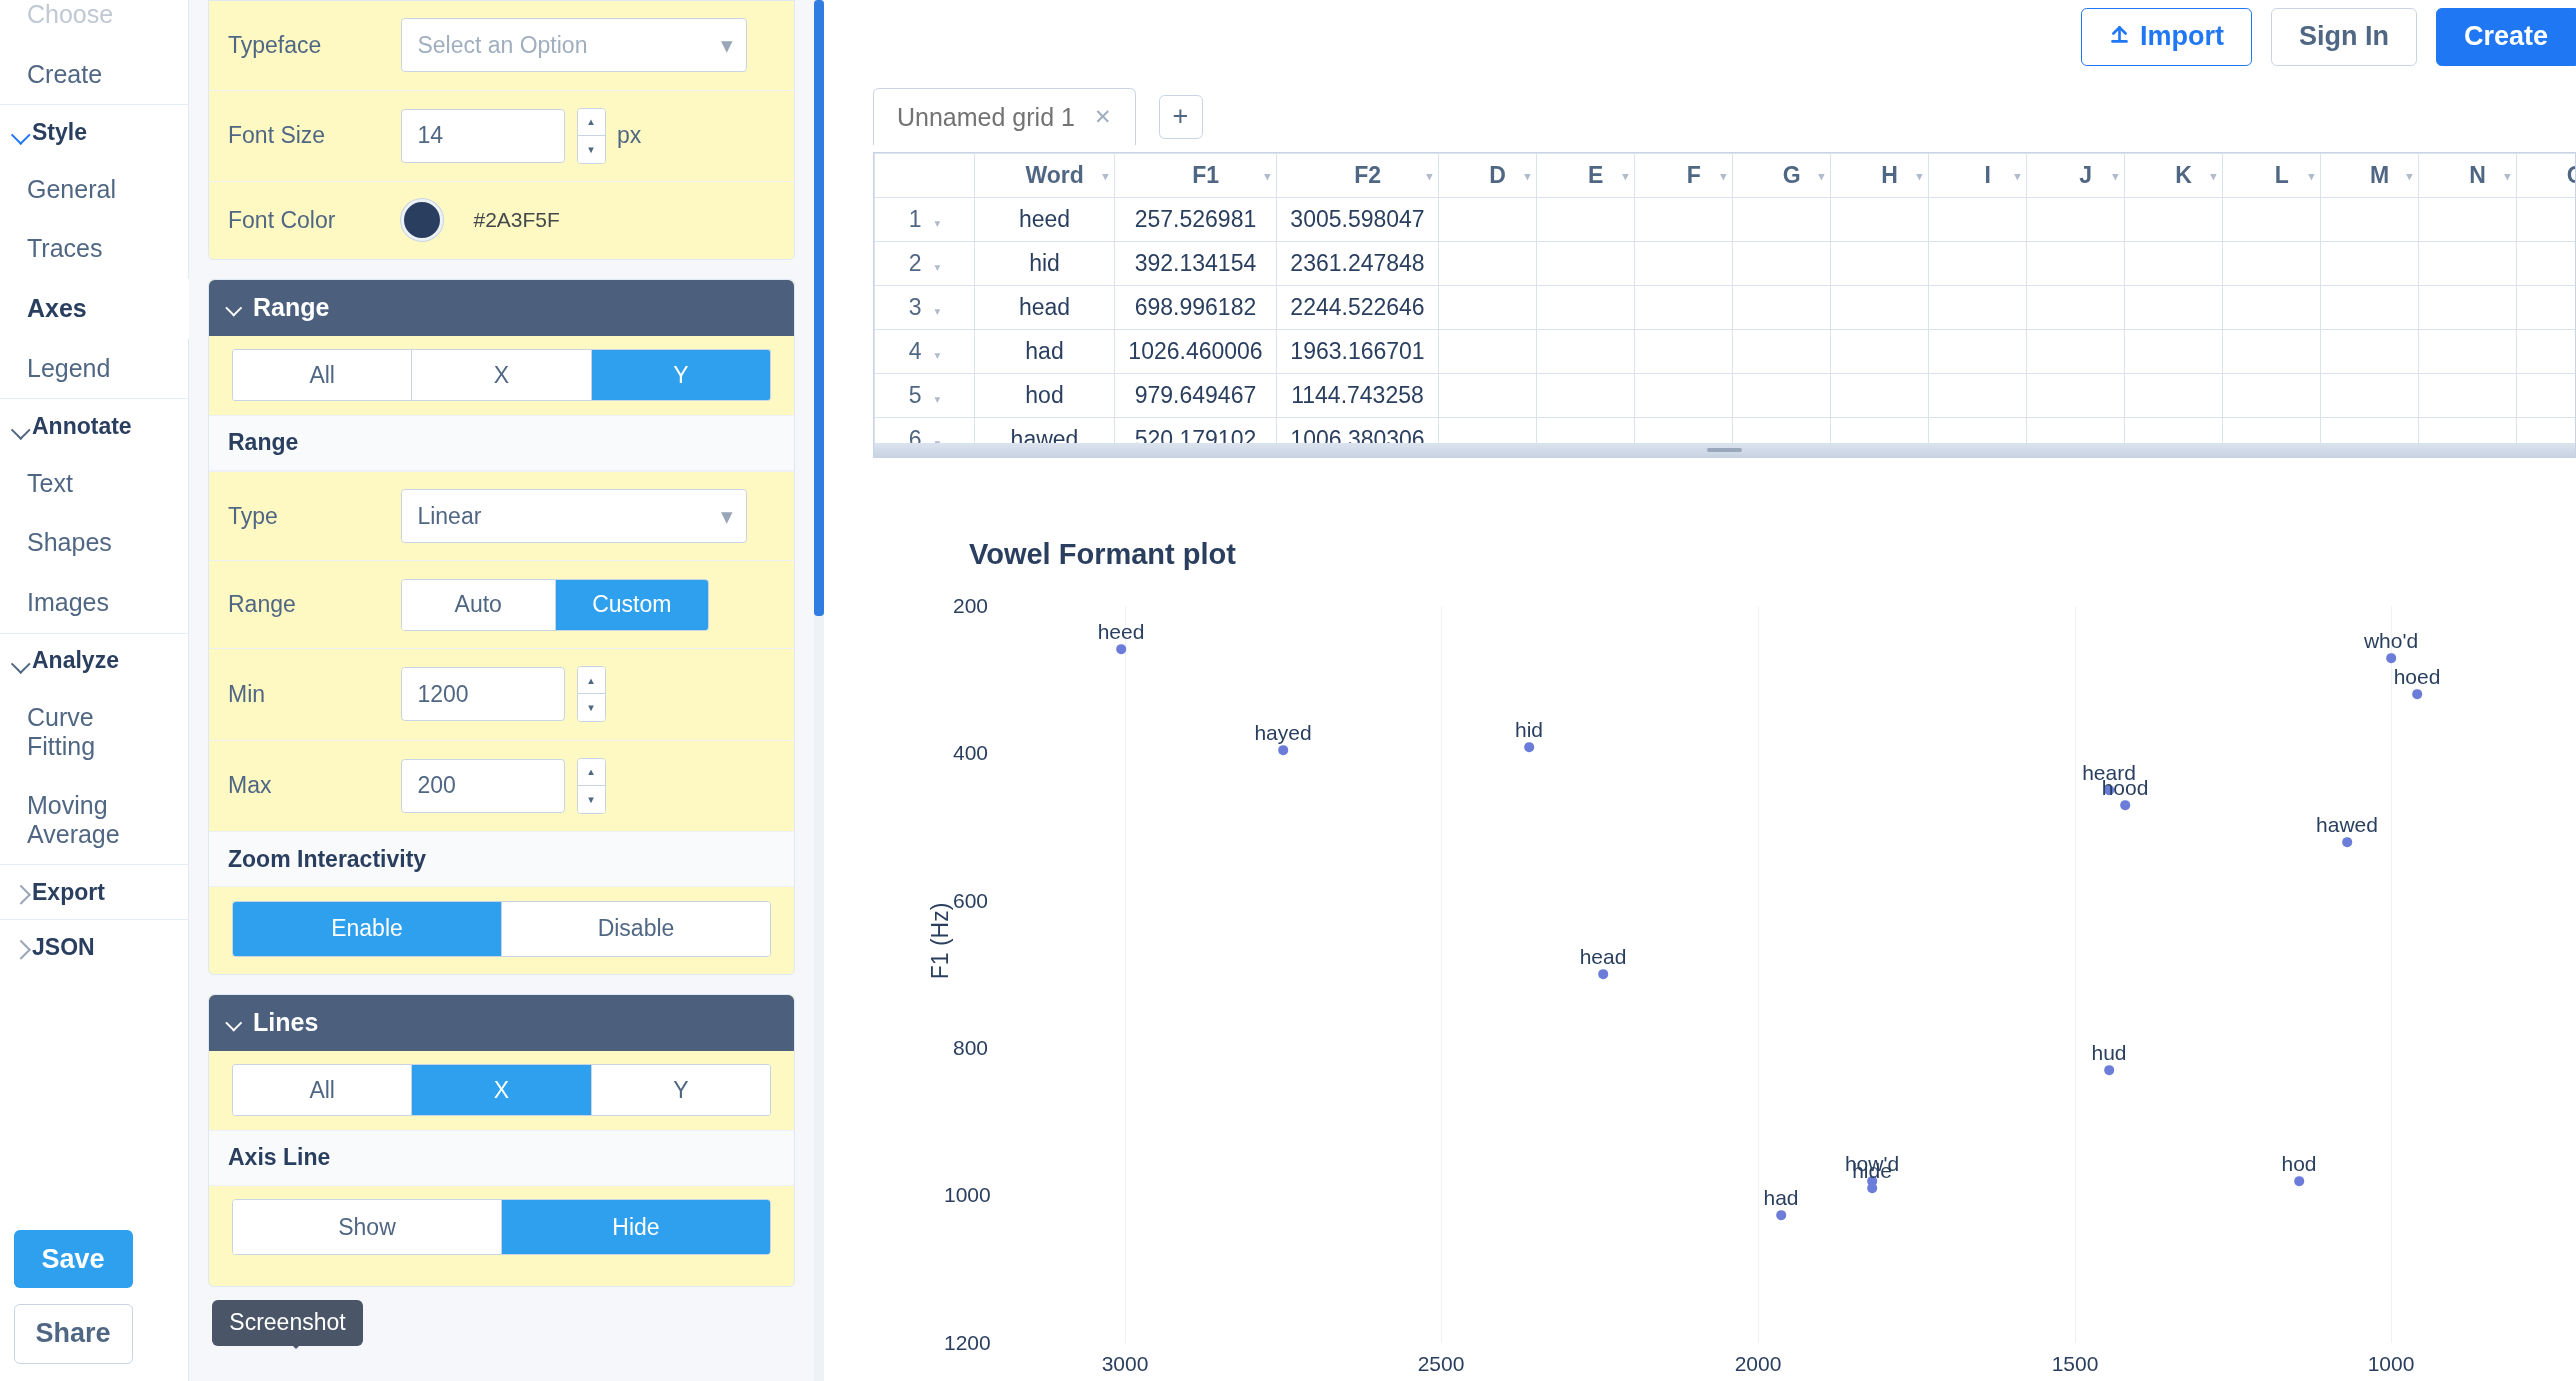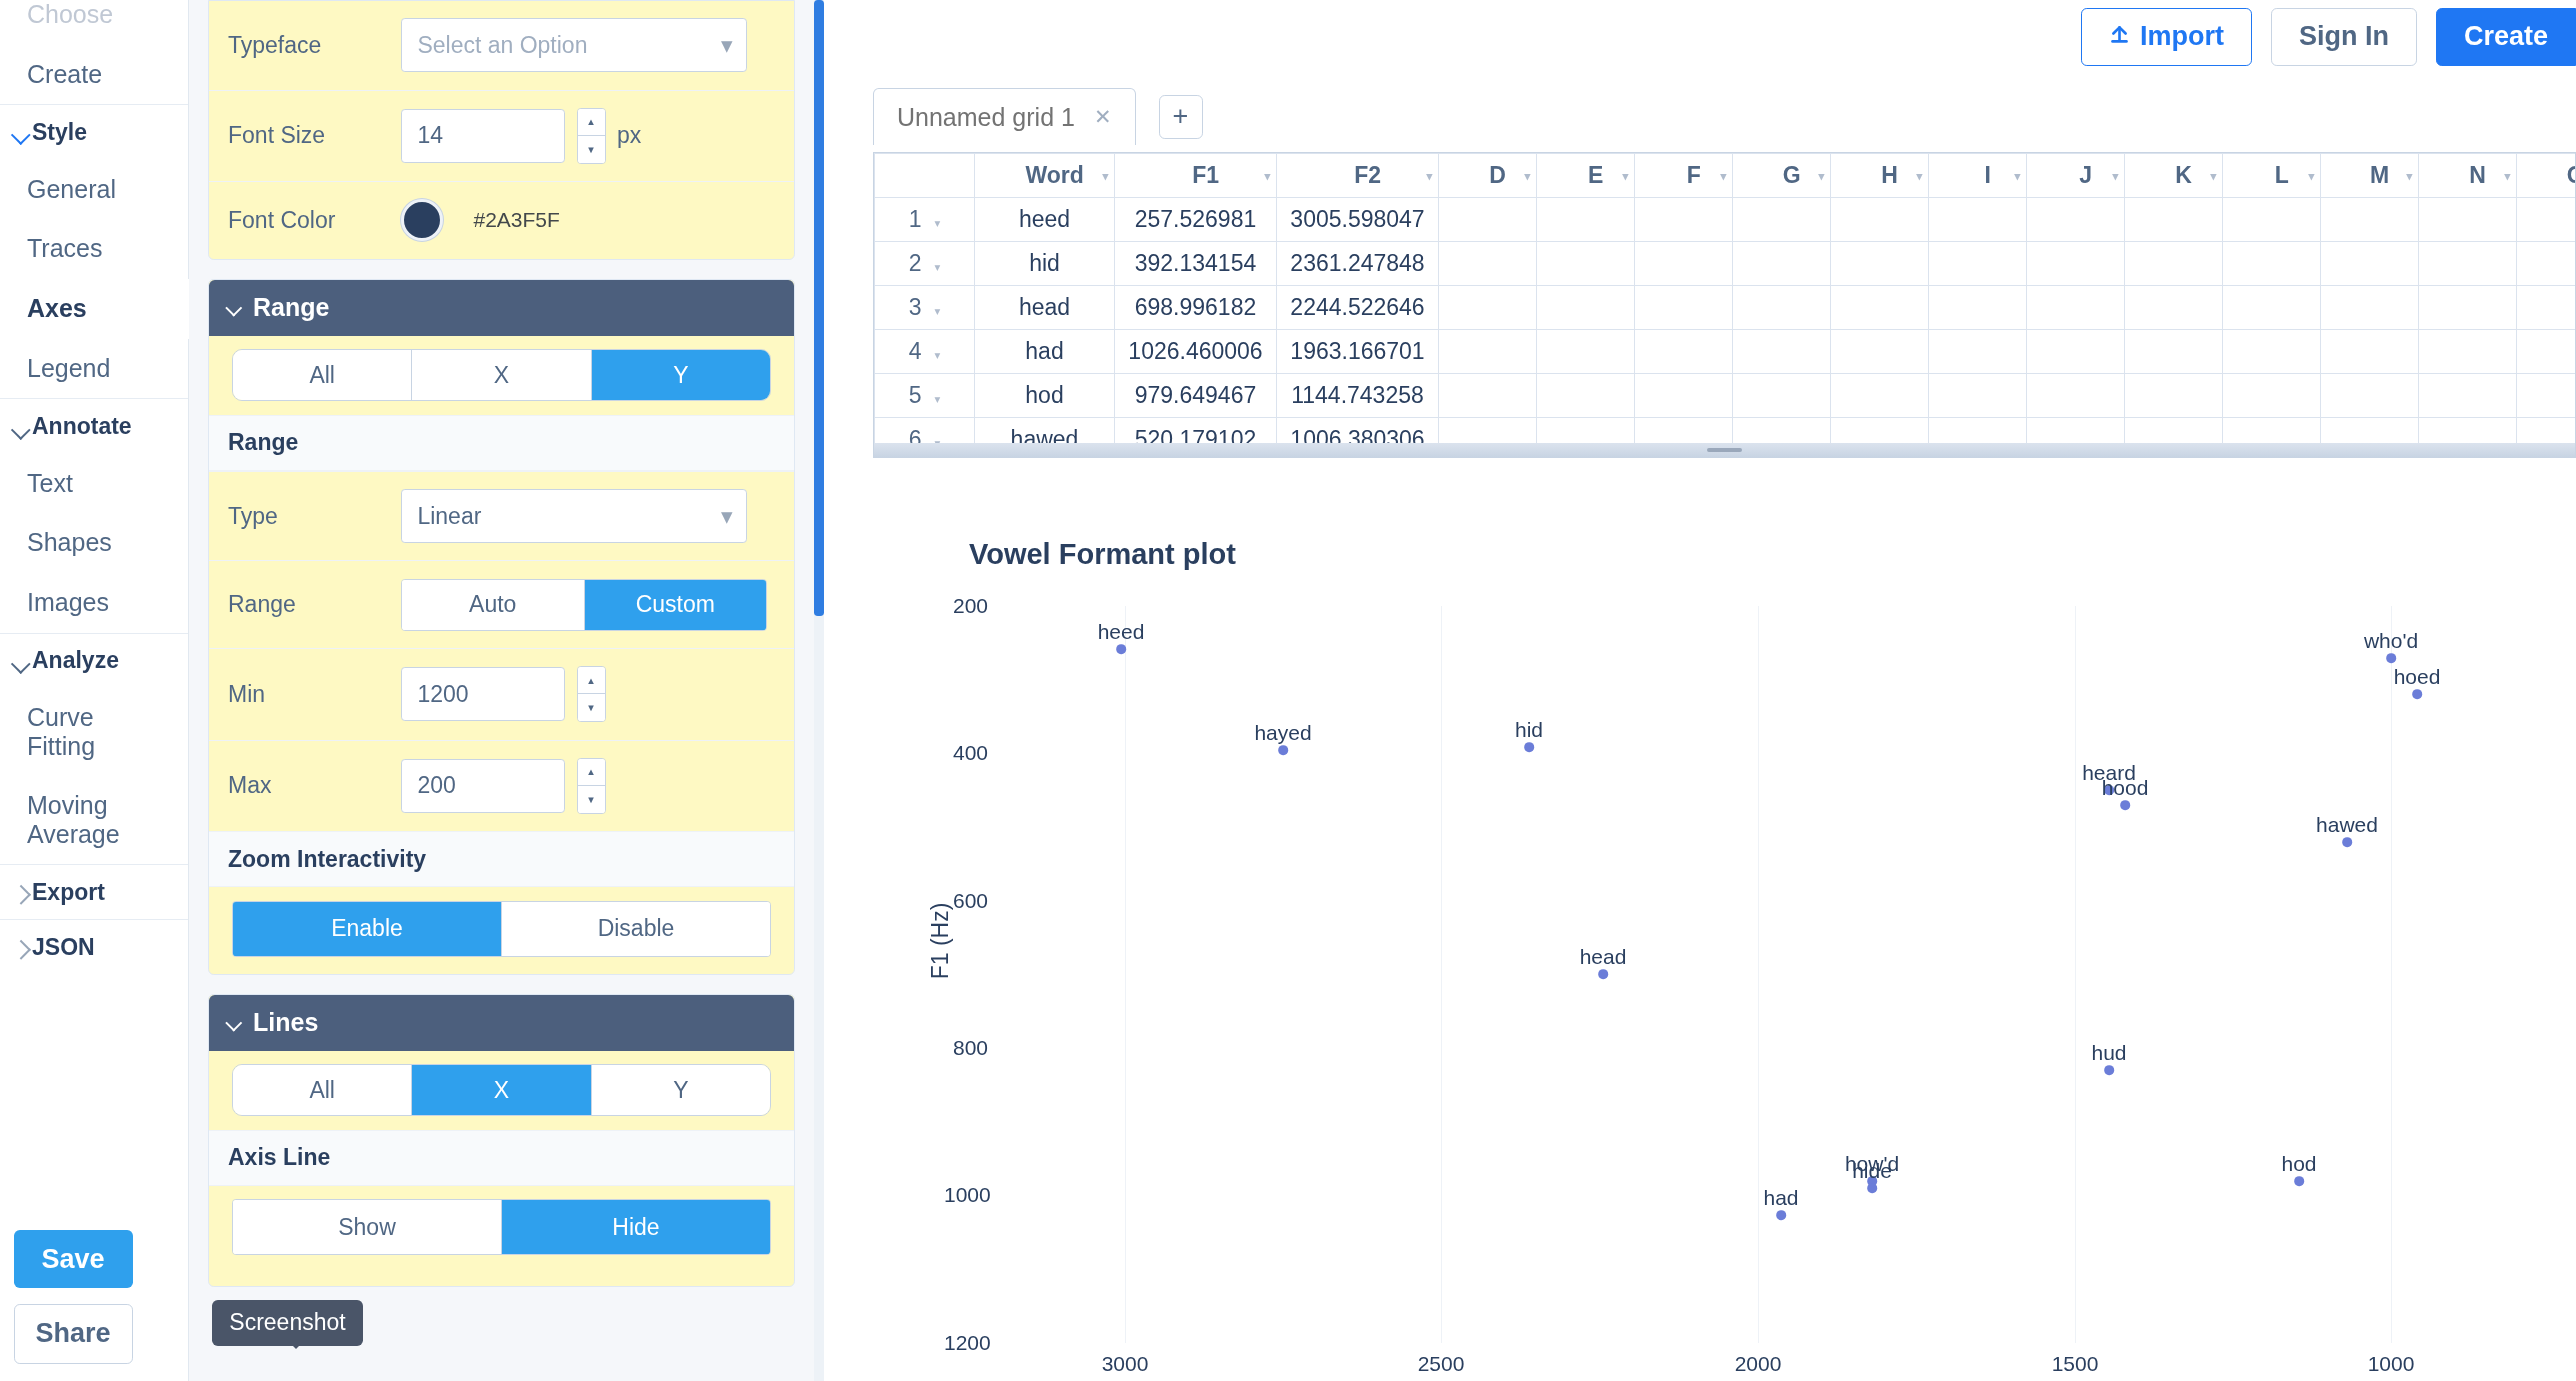--- a/index.html
+++ b/index.html
@@ -39,28 +39,28 @@
   .numinput { width: 164px; }
   .spinbtns { display: flex; flex-direction: column; border: 1px solid #c8d4e3; border-radius: 3.8px; overflow: hidden; }
   .spinbtns button { width: 27px; height: 27px; background: #fff; border: none; border-bottom: 1px solid #c8d4e3; font-size: 9.6px; color: #506784; cursor: pointer; }
   .spinbtns button:last-child { border-bottom: none; }
   .unit { font-size: 23px; color: #506784; }
   .swatch { width: 42px; height: 42px; border-radius: 50%; background: #2a3f5f; border: 3.8px solid #eef2f7; box-shadow: 0 0 0 1px #c8d4e3; }
 
   .section-header { background: #4c5f7d; color: #fff; display: flex; align-items: center; gap: 13.5px; padding: 13.5px 19px; font-size: 25px; font-weight: 600; border-top-left-radius: 5.8px; border-top-right-radius: 5.8px; }
   .section-header .sec-chev { width: 11.5px; height: 11.5px; border-right: 2.9px solid #fff; border-bottom: 2.9px solid #fff; transform: rotate(45deg); }
 
-  .seg3 { display: flex; border: 1px solid #c8d4e3; border-radius: 10px; overflow: hidden; width: 539px; margin: 13.5px auto; }
+  .seg3 { display: flex; border: 1px solid #c8d4e3; border-radius: 3px; overflow: hidden; width: 539px; margin: 13.5px auto; }
   .seg3 .seg { flex: 1; text-align: center; padding: 11.5px 0; font-size: 23px; color: #506784; background: #fff; cursor: pointer; border-right: 1px solid #c8d4e3; }
   .seg3 .seg:last-child { border-right: none; }
   .seg3 .seg.active { background: #2fa0ed; color: #fff; }
 
   .subheader { font-size: 23px; font-weight: 700; color: #2a3f5f; padding: 13.5px 19px; background: #f8fafc; border-top: 1px solid #eef2f7; border-bottom: 1px solid #eef2f7; }
 
-  .seg2 { display:flex; border:1px solid #c8d4e3; border-radius:3.8px; overflow:hidden; width:366px; }
+  .seg2 { display:flex; border:1px solid #c8d4e3; border-radius:3.8px; overflow:hidden; width:308px; }
   .seg2 .seg { flex:1; text-align:center; padding:11.5px 0; font-size:23px; color:#506784; background:#fff; cursor:pointer; border-right:1px solid #c8d4e3; }
   .seg2 .seg:last-child { border-right:none; }
   .seg2 .seg.active { background:#2fa0ed; color:#fff; }
 
   .zoom-seg { display:flex; border:1px solid #c8d4e3; border-radius:3.8px; overflow:hidden; width:539px; margin:0 auto 17.3px; }
   .zoom-seg .seg { flex:1; text-align:center; padding:13.5px 0; font-size:23px; color:#506784; background:#fff; cursor:pointer; border-right:1px solid #c8d4e3; }
   .zoom-seg .seg:last-child { border-right:none; }
   .zoom-seg .seg.active { background:#2fa0ed; color:#fff; }
 
   

